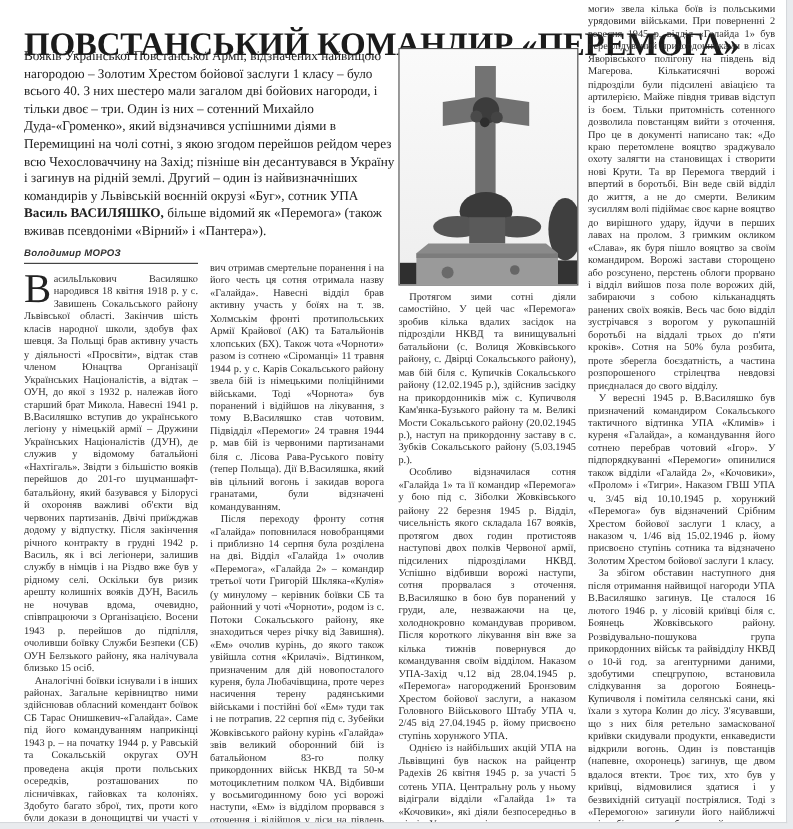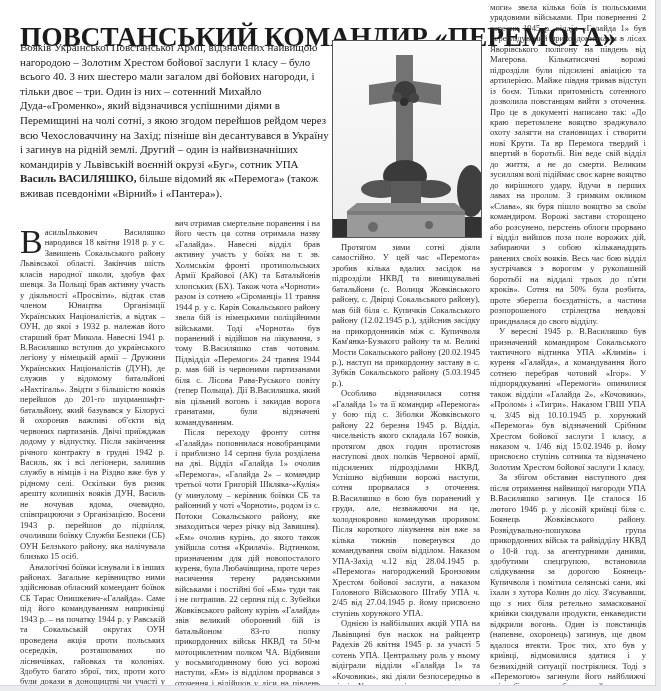--- a/index.html
+++ b/index.html
@@ -56,20 +56,21 @@
 <body>
 
 <div class="page">
 
   <h1 class="title">ПОВСТАНСЬКИЙ КОМАНДИР «ПЕРЕМОГА»</h1>
 
   <div class="lead">
     <span>Вояків Української Повстанської Армії, відзначених найвищою нагородою – Золотим Хрестом бойової заслуги 1 класу – було всього 40. З них шестеро мали загалом дві бойових нагороди, і тільки двоє – три. Один із них – сотенний Михайло Дуда-«Громенко», який відзначився успішними діями в Перемищині на чолі сотні, з якою згодом перейшов рейдом через всю Чехословаччину на Захід; пізніше він десантувався в Україну і загинув на рідній землі. Другий – один із найвизначніших командирів у Львівській воєнній окрузі «Буг», сотник УПА </span><b>Василь ВАСИЛЯШКО,</b><span> більше відомий як «Перемога» (також вживав псевдоніми «Вірний» і «Пантера»).</span>
   </div>
 
+  <div class="byline">Володимир МОРОЗ</div>
 
   <div class="photo">
     <svg width="148" height="196" viewBox="0 0 148 196">
       <defs>
         <linearGradient id="sky" x1="0" y1="0" x2="0" y2="1">
           <stop offset="0" stop-color="#fafafa"></stop>
           <stop offset="1" stop-color="#eeeeee"></stop>
         </linearGradient>
       </defs>
       <rect width="148" height="196" fill="url(#sky)"></rect>

